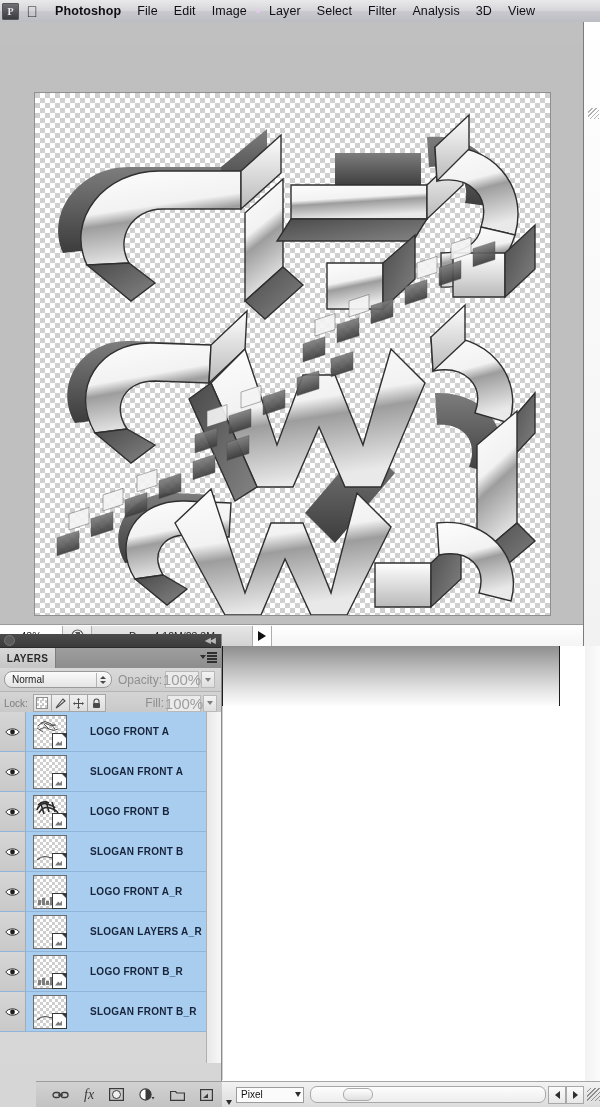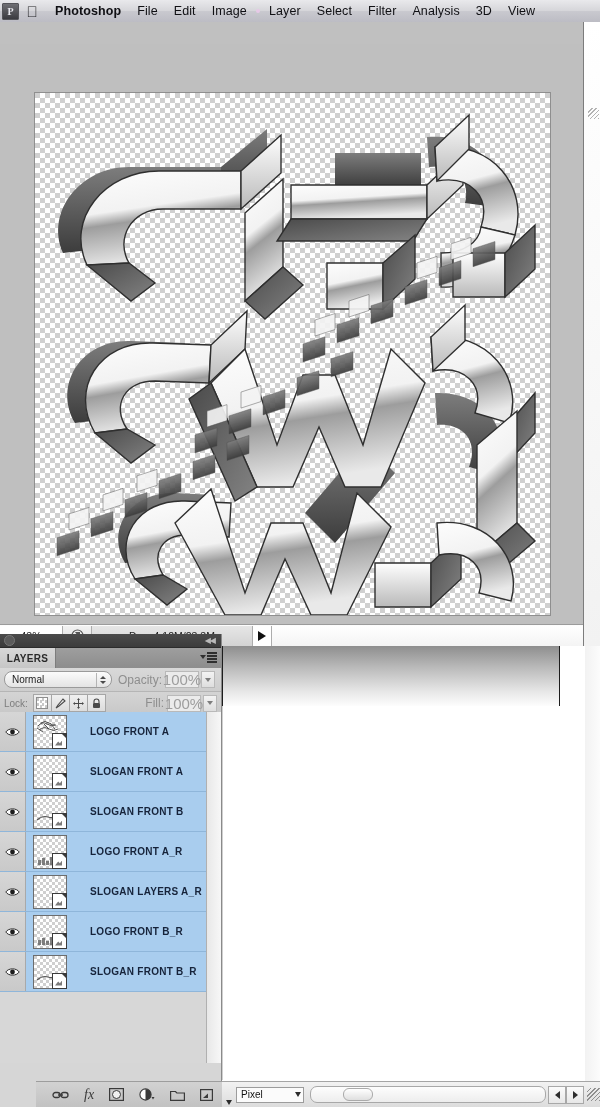--- a/index.html
+++ b/index.html
@@ -595,20 +595,40 @@
           <div class="eye-cell">
             <svg width="15" height="10" viewBox="0 0 15 10">
               <path d="M0.8 5 C3.5 0.8 11.5 0.8 14.2 5 C11.5 9.2 3.5 9.2 0.8 5 Z" fill="#ffffff" stroke="#2b2b2b" stroke-width="1"></path>
               <circle cx="7.5" cy="5" r="2.4" fill="#1c1c1c"></circle>
             </svg>
           </div>
           <div class="thumb">
             <span class="thumb-badge"></span>
           </div>
           <div class="layer-name">SLOGAN FRONT A</div>
+        </div>
+        <div class="layer-row">
+          <div class="eye-cell">
+            <svg width="15" height="10" viewBox="0 0 15 10">
+              <path d="M0.8 5 C3.5 0.8 11.5 0.8 14.2 5 C11.5 9.2 3.5 9.2 0.8 5 Z" fill="#ffffff" stroke="#2b2b2b" stroke-width="1"></path>
+              <circle cx="7.5" cy="5" r="2.4" fill="#1c1c1c"></circle>
+            </svg>
+          </div>
+          <div class="thumb">
+            <svg class="thumb-svg" viewBox="0 0 32 32">
+              <g stroke="#2a2a2a" stroke-width="1.6" fill="none">
+                <path d="M3 14 q3 -8 10 -6 t8 4"></path>
+                <path d="M5 17 q4 -7 11 -5 t8 5"></path>
+                <path d="M4 9 q5 -5 11 -2"></path>
+                <path d="M12 5 l3 11 M18 6 l3 10 M7 8 l3 10"></path>
+              </g>
+            </svg>
+            <span class="thumb-badge"></span>
+          </div>
+          <div class="layer-name">LOGO FRONT B</div>
         </div>
         <div class="layer-row">
           <div class="eye-cell">
             <svg width="15" height="10" viewBox="0 0 15 10">
               <path d="M0.8 5 C3.5 0.8 11.5 0.8 14.2 5 C11.5 9.2 3.5 9.2 0.8 5 Z" fill="#ffffff" stroke="#2b2b2b" stroke-width="1"></path>
               <circle cx="7.5" cy="5" r="2.4" fill="#1c1c1c"></circle>
             </svg>
           </div>
           <div class="thumb">
             <svg class="thumb-svg" viewBox="0 0 32 32">

